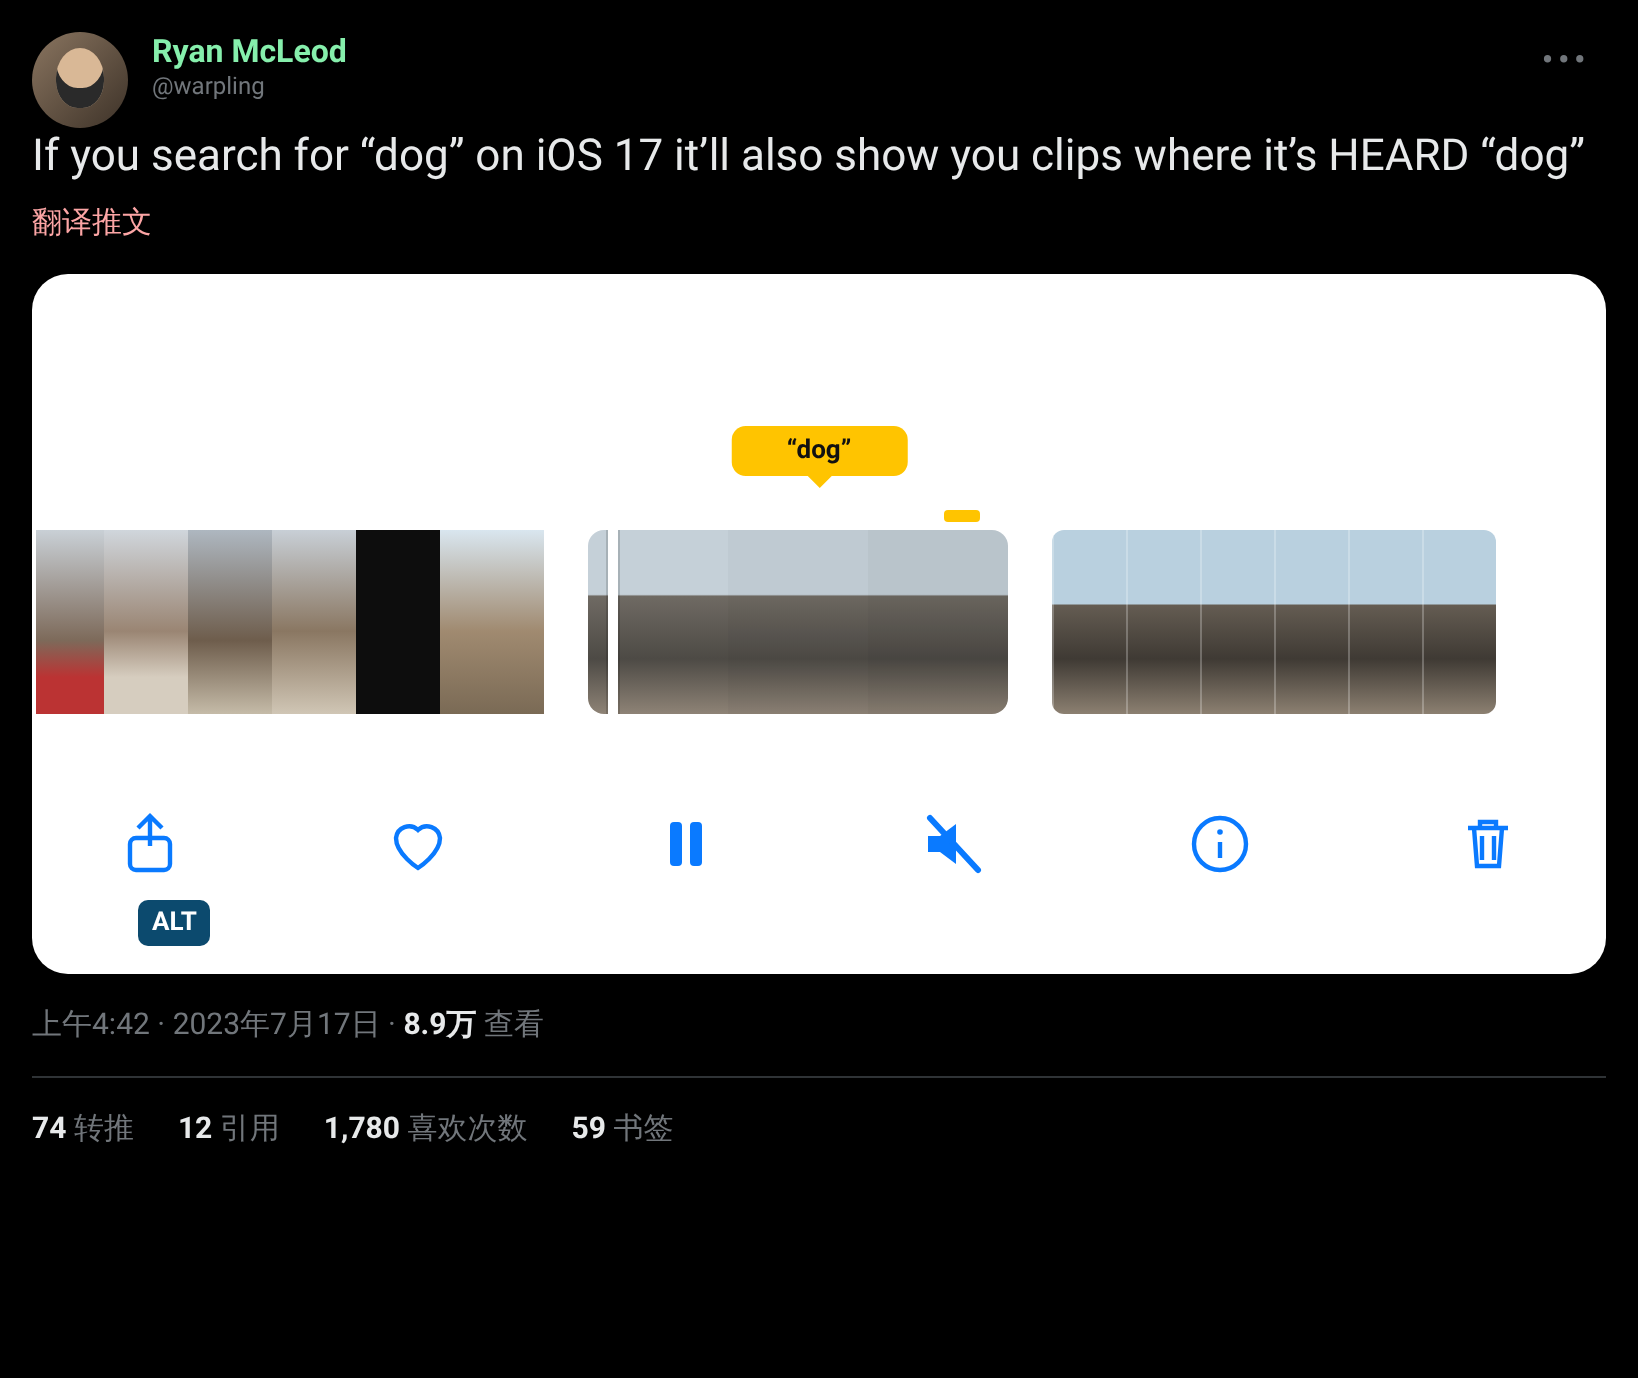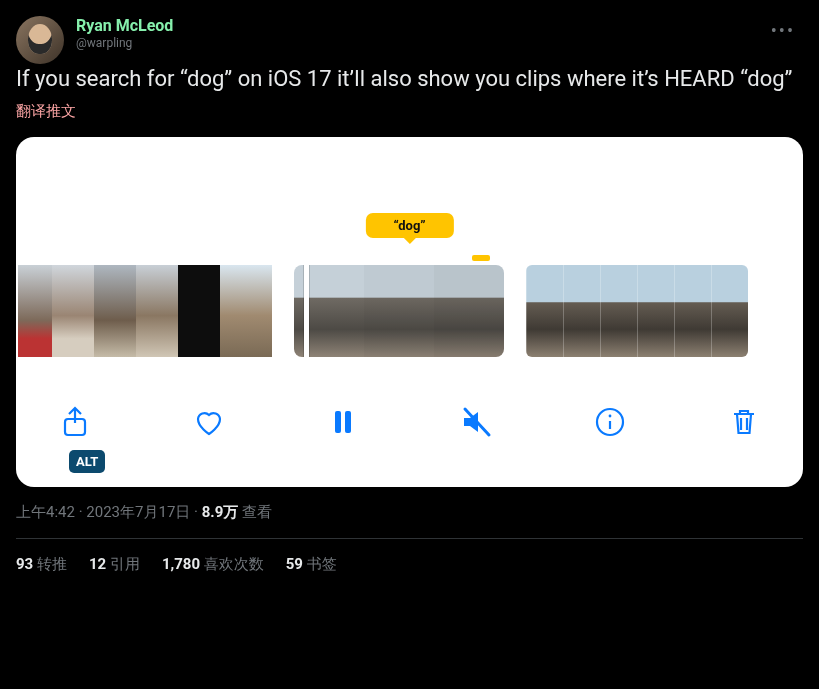--- a/index.html
+++ b/index.html
@@ -279,21 +279,21 @@
   </div>
 
   <div class="meta">
     <span>上午4:42</span><span> · </span><span>2023年7月17日</span><span> · </span><span class="views-count">8.9万</span><span> 查看</span>
   </div>
 
   <div class="divider"></div>
 
   <div class="stats">
     <span class="stat">
-      <span class="count">93</span><span> 转推</span>
+      <span class="count">74</span><span> 转推</span>
     </span>
     <span class="stat">
       <span class="count">12</span><span> 引用</span>
     </span>
     <span class="stat">
       <span class="count">1,780</span><span> 喜欢次数</span>
     </span>
     <span class="stat">
       <span class="count">59</span><span> 书签</span>
     </span>

